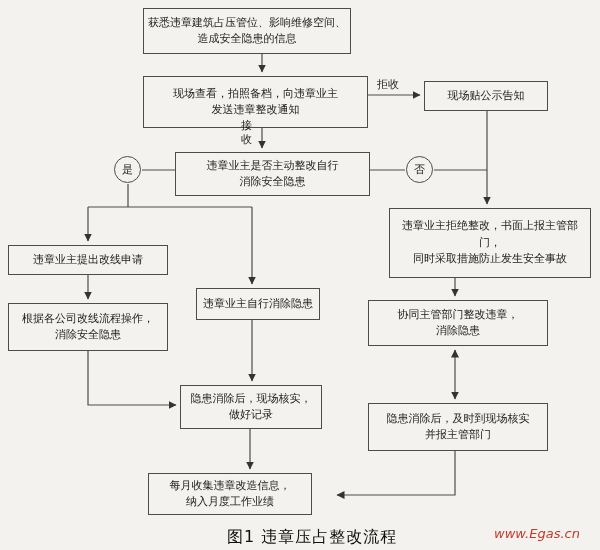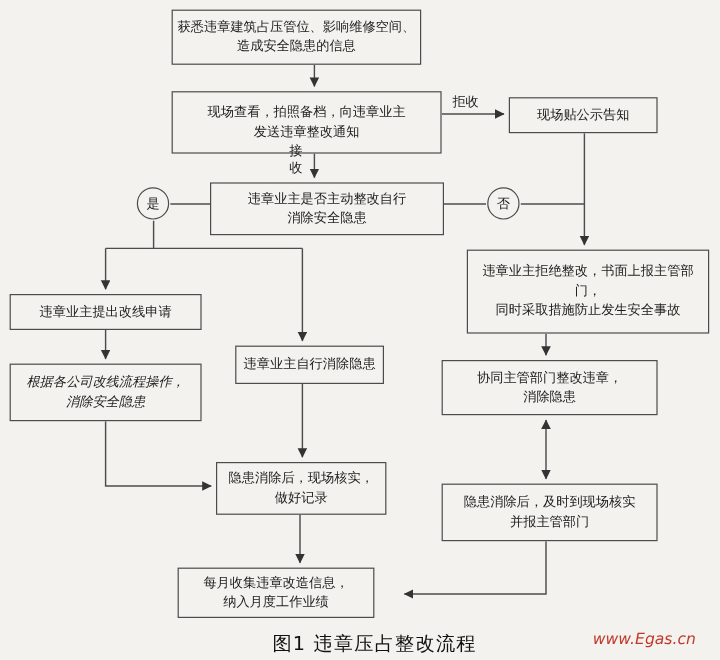--- a/index.html
+++ b/index.html
@@ -24,21 +24,21 @@
     color: #1c1c1c;
     white-space: pre-line;
     background: #f3f2ee;
     padding: 2px 4px;
   }
   #n-info     { left: 143px; top:   8px; width: 208px; height: 46px; }
   #n-inspect  { left: 143px; top:  76px; width: 225px; height: 52px; }
   #n-notice   { left: 424px; top:  81px; width: 124px; height: 30px; }
   #n-decision { left: 175px; top: 152px; width: 195px; height: 44px; }
   #n-apply    { left:   8px; top: 245px; width: 160px; height: 30px; }
-  #n-reroute  { left:   8px; top: 303px; width: 160px; height: 48px; font-style: italic; }
+  #n-reroute  { left:   8px; top: 303px; width: 160px; height: 48px; }
   #n-selffix  { left: 196px; top: 288px; width: 124px; height: 32px; }
   #n-verify   { left: 180px; top: 385px; width: 142px; height: 44px; }
   #n-refuse   { left: 350px; top: 208px; width: 202px; height: 70px; margin-left: 39px; }
   #n-joint    { left: 368px; top: 300px; width: 180px; height: 46px; }
   #n-report   { left: 368px; top: 403px; width: 180px; height: 48px; }
   #n-monthly  { left: 148px; top: 473px; width: 164px; height: 42px; }
   .circle {
     position: absolute;
     width: 27px; height: 27px;
     border: 1px solid #4c4c4c;

